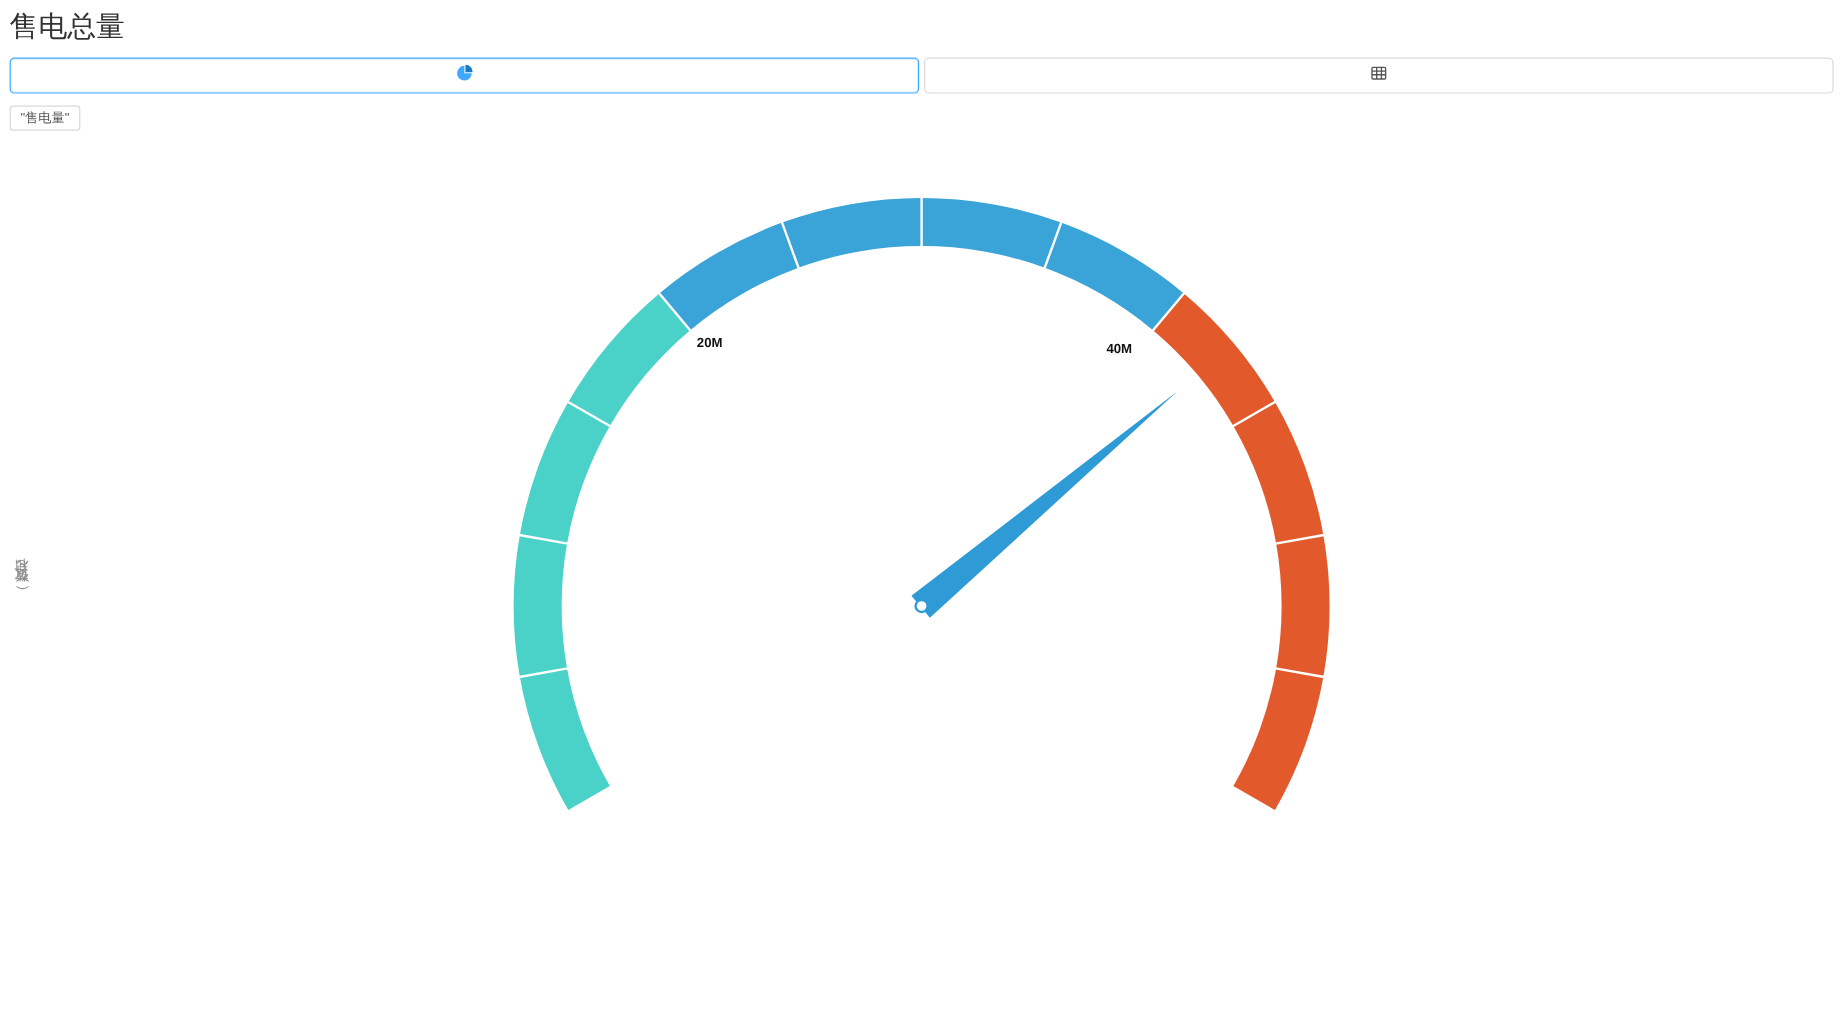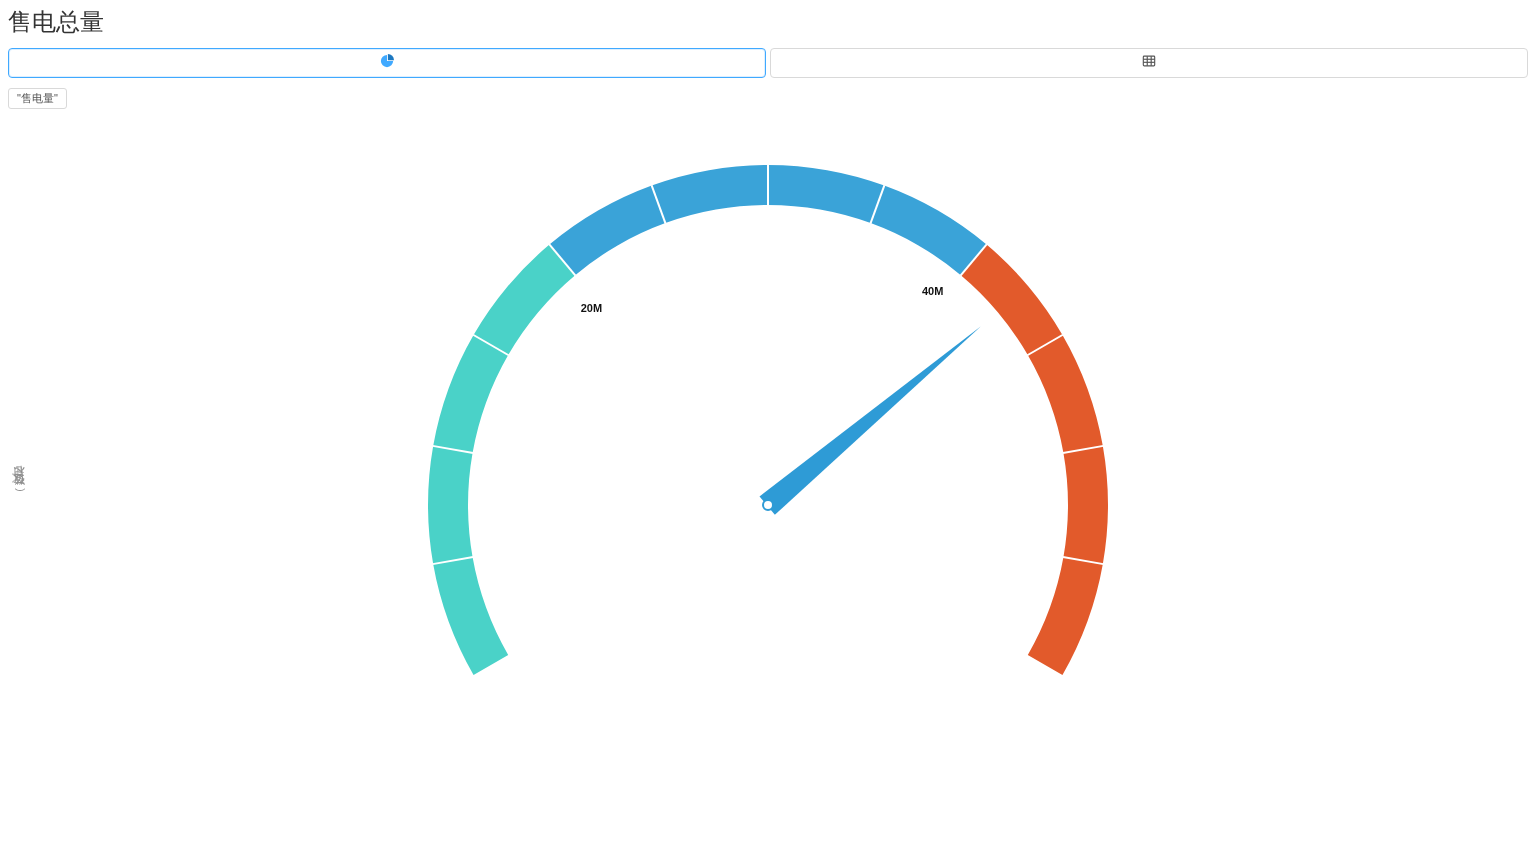--- a/index.html
+++ b/index.html
@@ -72,19 +72,19 @@
         <line x1="360" y1="54.5" x2="360" y2="95.5" stroke="#ffffff" stroke-width="2"></line>
         <line x1="476.4578588023902" y1="75.03466262239823" x2="462.4350329260378" y2="113.56206007462043" stroke="#ffffff" stroke-width="2"></line>
         <line x1="654.8816499886013" y1="224.75000000000003" x2="619.3746084334393" y2="245.25000000000003" stroke="#ffffff" stroke-width="2"></line>
         <line x1="695.3270399006568" y1="335.8727955044102" x2="654.9499220271563" y2="342.9923707887544" stroke="#ffffff" stroke-width="2"></line>
         <line x1="695.3270399006568" y1="454.1272044955898" x2="654.9499220271563" y2="447.0076292112456" stroke="#ffffff" stroke-width="2"></line>
         <line x1="141.13081890173333" y1="134.16186711798798" x2="167.48511089888146" y2="165.56968928586608" stroke="#ffffff" stroke-width="2"></line>
         <line x1="578.8691810982666" y1="134.16186711798798" x2="552.5148891011186" y2="165.56968928586608" stroke="#ffffff" stroke-width="2"></line>
         <polygon points="572.960355187076,216.3050445071421 351.5147186257614,386.5147186257614 366.88291723621256,404.8298245314679" fill="#2e9bd6"></polygon>
         <circle cx="360" cy="395" r="5" fill="#fff" stroke="#2e9bd6" stroke-width="2"></circle>
       </svg>
-    <div class="tick-label" id="lbl20" style="left: 172.734px; top: 192px;">20M</div>
+    <div class="tick-label" id="lbl20" style="left: 172.734px; top: 170px;">20M</div>
     <div class="tick-label" id="lbl40" style="left: 514px; top: 174.975px;">40M</div>
   </div>
 </div>
 
 
 
 
 </body></html>

